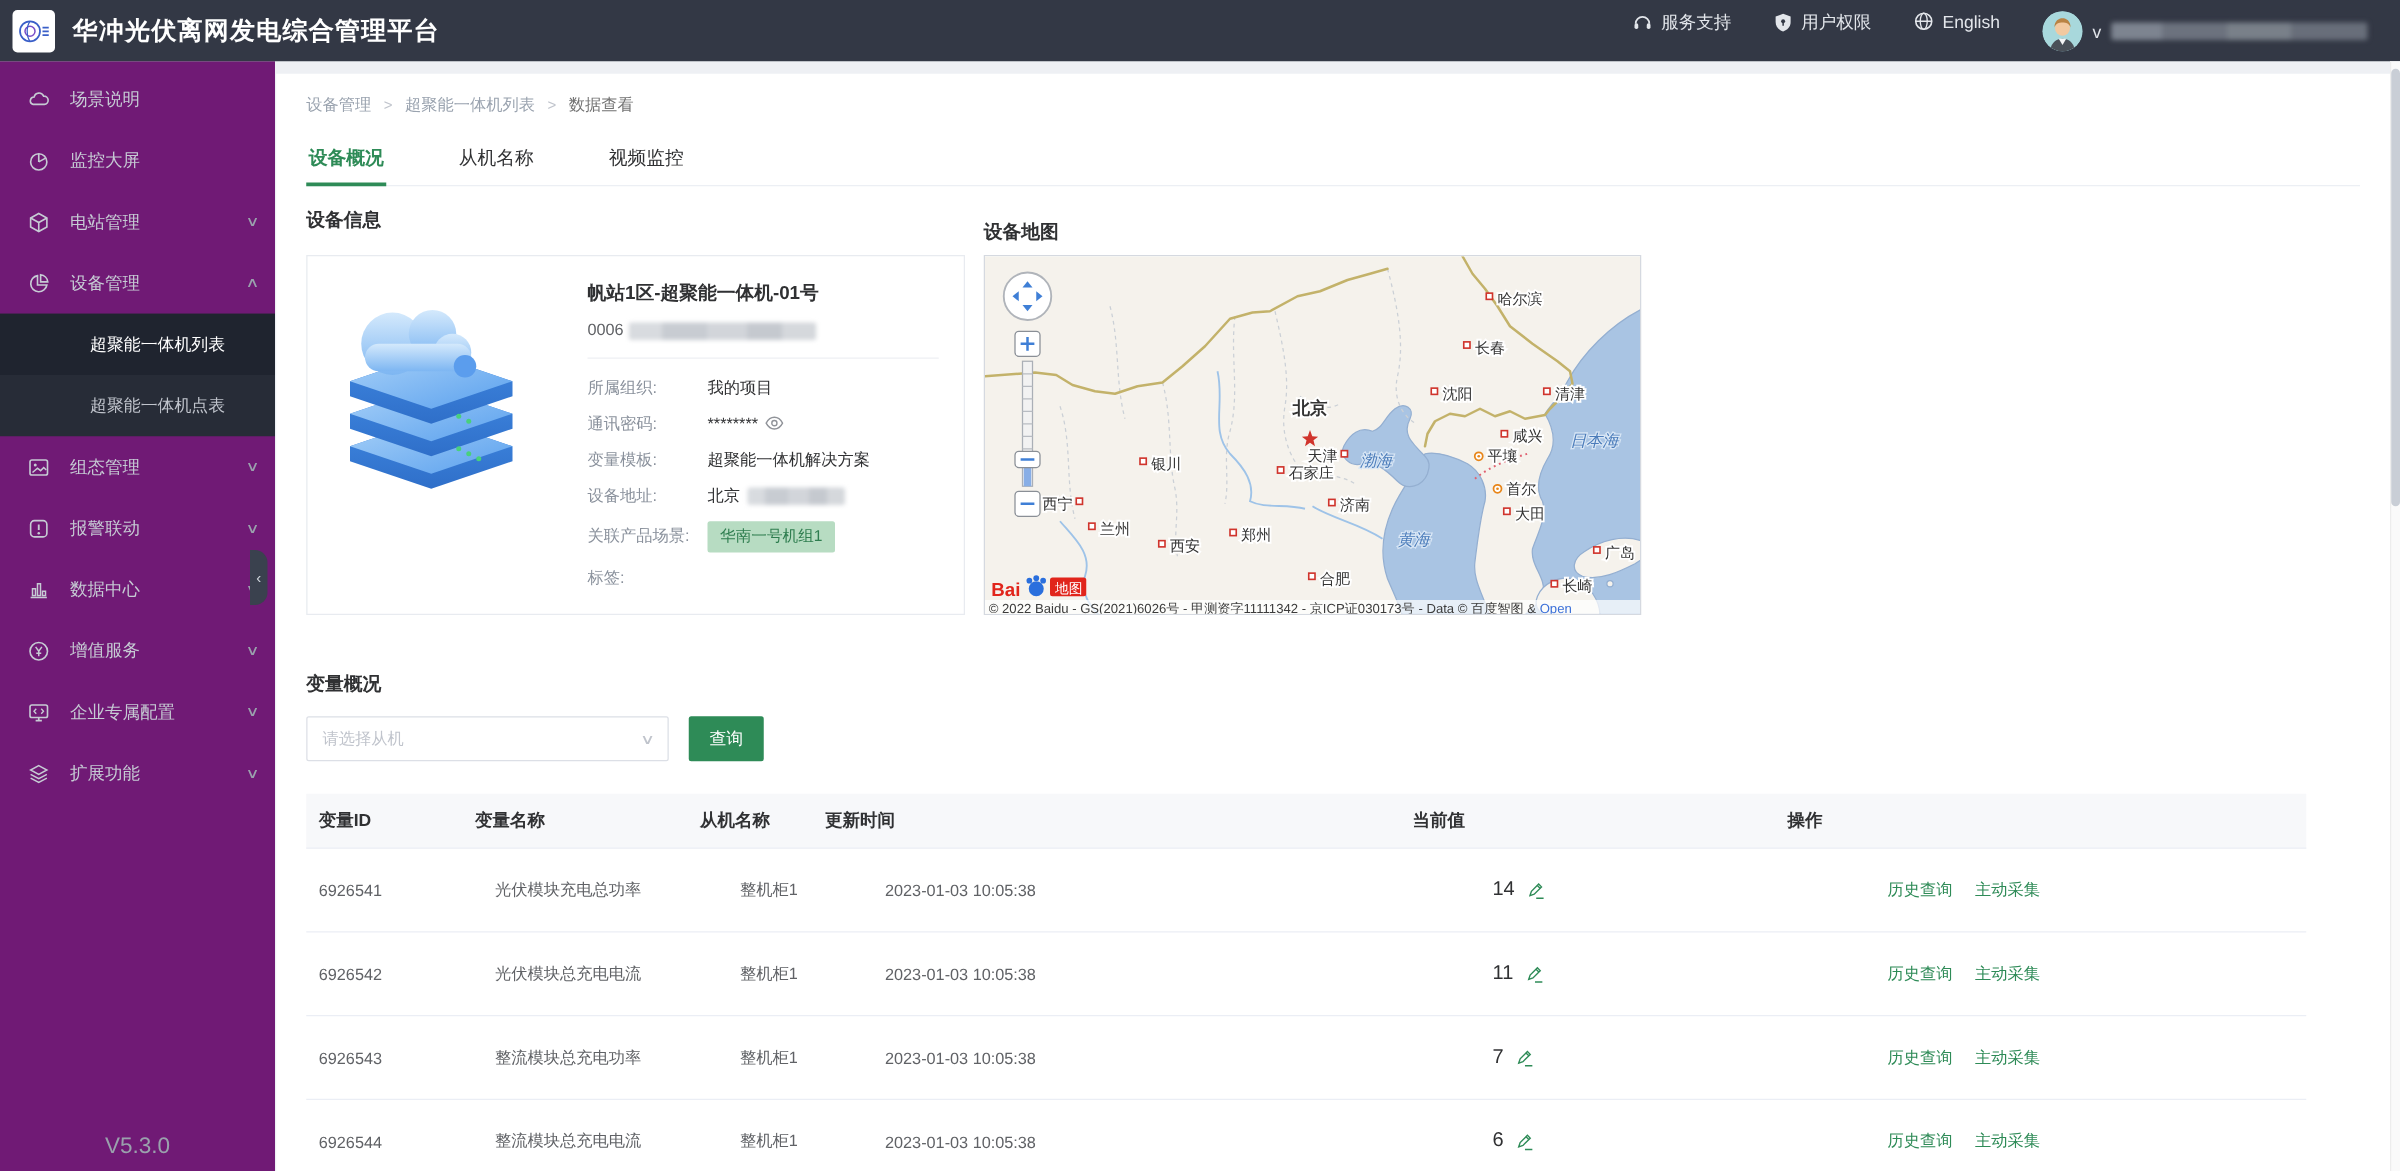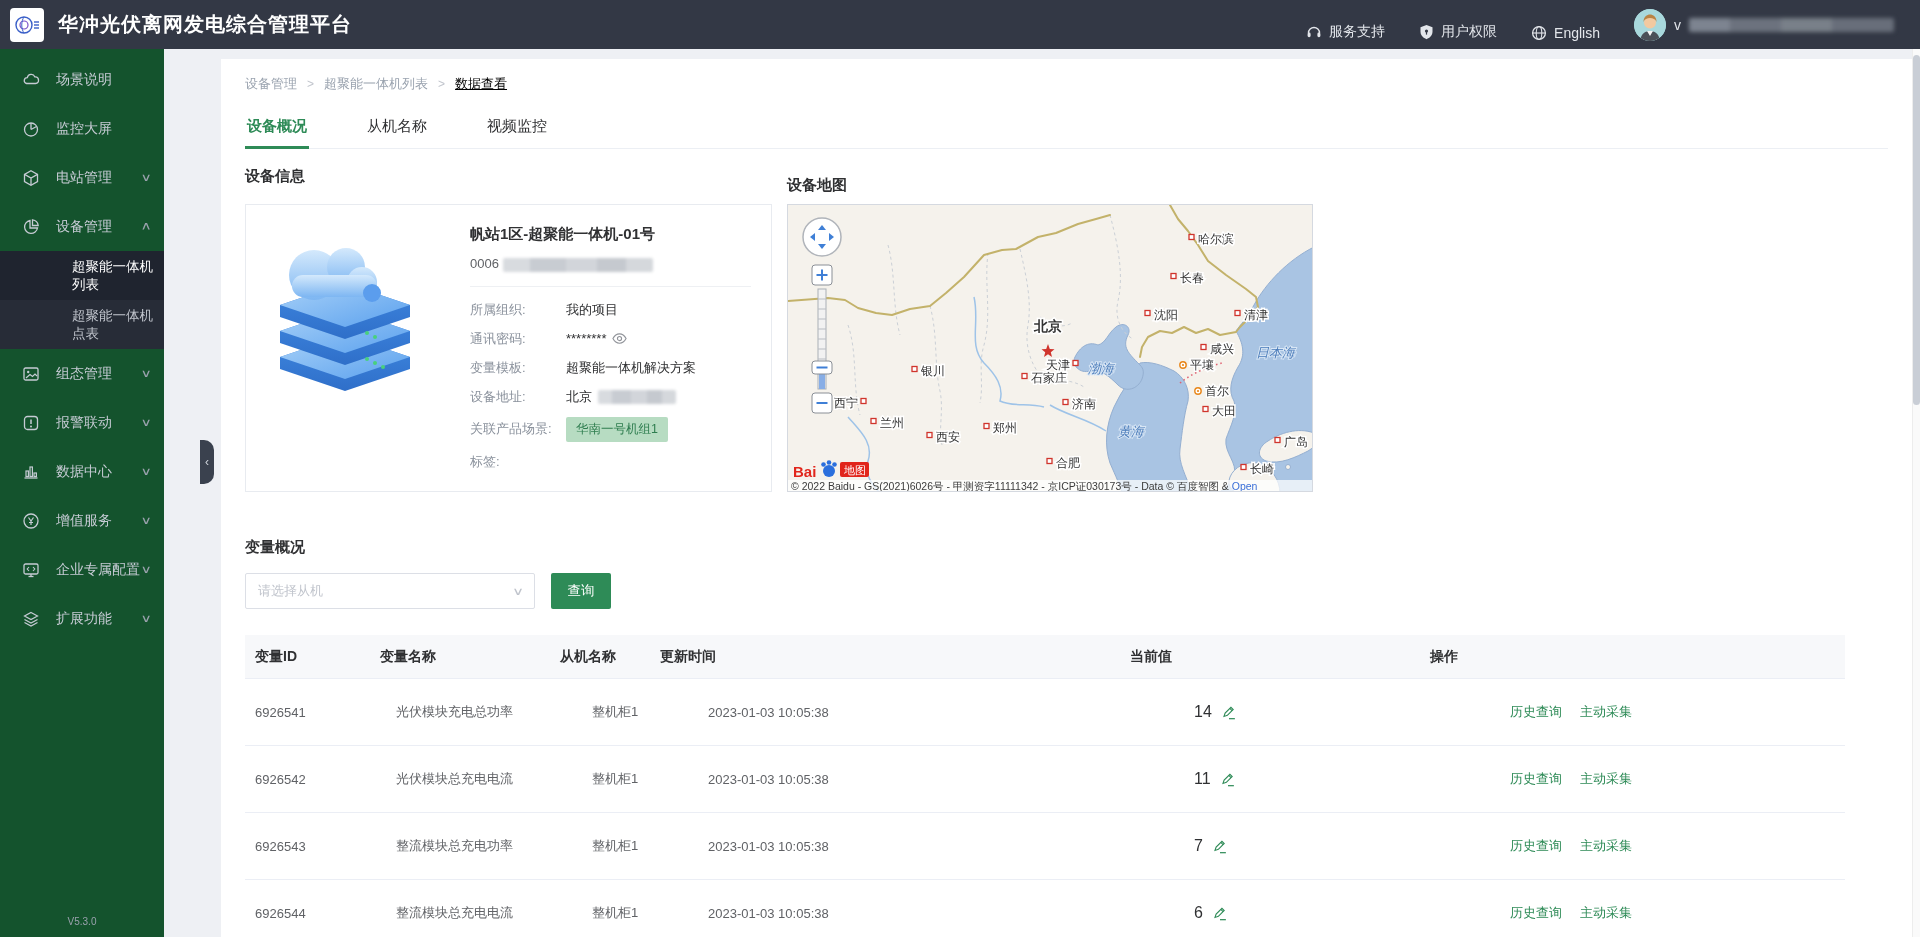--- a/index.html
+++ b/index.html
@@ -5,54 +5,54 @@
   html,body{margin:0;padding:0;width:1920px;height:937px;overflow:hidden;
     font-family:"Liberation Sans","DejaVu Sans",sans-serif;background:#eef0f4;}
   *{box-sizing:border-box;}
 
   
   .app-header{position:absolute;left:0;top:0;width:1920px;height:49px;background:#333845;
     display:flex;align-items:center;z-index:30;}
   .logo-box{width:34px;height:34px;background:#fff;border-radius:4px;margin:0 14px 0 10px;
     display:flex;align-items:center;justify-content:center;}
   .app-title{color:#fff;font-size:20px;font-weight:700;letter-spacing:1px;}
-  .header-right{margin-left:auto;display:flex;align-items:flex-end;gap:34px;padding-right:26px;}
+  .header-right{margin-left:auto;display:flex;align-items:flex-start;gap:34px;padding-right:26px;}
   .hmenu{display:flex;align-items:center;gap:7px;color:#e3e6eb;font-size:14px;cursor:pointer;}
   .huser{display:flex;align-items:center;gap:8px;color:#e3e6eb;font-size:14px;}
   .avatar{width:32px;height:32px;border-radius:50%;overflow:hidden;background:#a8d8dc;flex:0 0 auto;}
   .redact{display:inline-block;height:14px;border-radius:2px;vertical-align:middle;
     background:linear-gradient(90deg,#d8dbdf 0 18%,#c8ccd2 18% 42%,#d2d5da 42% 63%,#c5c9cf 63% 82%,#d5d8dc 82% 100%);
     filter:blur(1.6px);}
   .redact.dark{background:linear-gradient(90deg,#7d8490 0 20%,#6c727e 20% 45%,#798089 45% 70%,#686e7a 70% 100%);filter:blur(2px);}
 
   
-  .sidebar{position:absolute;left:0;top:49px;width:164px;height:888px;background:#14532d;z-index:20;}
+  .sidebar{position:absolute;left:0;top:49px;width:220px;height:888px;background:#701a75;z-index:20;}
   .snav{padding-top:6px;}
   .sitem{height:49px;display:flex;align-items:center;padding:0 14px 0 22px;color:#c6cbd4;
     font-size:14px;cursor:pointer;}
   .sitem .sic{width:18px;height:18px;margin-right:16px;flex:0 0 auto;}
   .sitem .chev{margin-left:auto;color:#9aa1ad;font-size:11px;transform:scaleX(1.4);}
   .sitem .chev.up{transform:scaleX(1.4) rotate(180deg);}
   .submenu{background:#272c37;}
   .subitem{height:49px;display:flex;align-items:center;padding-left:72px;font-size:13.5px;
     color:#c0c4cc;cursor:pointer;}
   .subitem.active{background:#1f242f;color:#ffffff;}
-  .version{position:absolute;left:0;bottom:10px;width:100%;text-align:center;color:#9aa1ad;font-size:10px;}
+  .version{position:absolute;left:0;bottom:10px;width:100%;text-align:center;color:#9aa1ad;font-size:18px;}
   .collapse-tab{position:absolute;left:200px;top:440px;width:14px;height:44px;background:#3a414e;
     border-radius:0 10px 10px 0;color:#cfd4db;display:flex;align-items:center;justify-content:center;
     font-size:12px;cursor:pointer;z-index:25;}
 
   
   .main{position:absolute;left:200px;top:49px;right:8px;bottom:0;background:#eef0f4;
     padding:10px 0 0 21px;overflow:hidden;}
   .card{background:#fff;height:100%;padding:16px 24px 0 24px;overflow:hidden;}
 
   .breadcrumb{display:flex;align-items:center;gap:10px;font-size:13px;color:#9aa3af;}
   .breadcrumb .sep{color:#c0c4cc;font-size:12px;}
-  .breadcrumb .cur{color:#000000;text-decoration:underline;}
+  .breadcrumb .cur{color:#737373;}
   .bc-link{cursor:pointer;}
 
   .tabs{display:flex;margin-top:16px;border-bottom:1px solid #eceff4;}
   .tab{font-size:15px;color:#303133;padding:8px 2px 12px 2px;margin-right:56px;cursor:pointer;position:relative;}
   .tab.active{color:#2e8b57;font-weight:700;}
   .tab.active::after{content:"";position:absolute;left:0;right:0;bottom:-1px;height:3px;background:#2e8b57;}
 
   .sec-title{font-size:15px;font-weight:700;color:#303133;}
   .row-flex{display:flex;margin-top:18px;}
 

